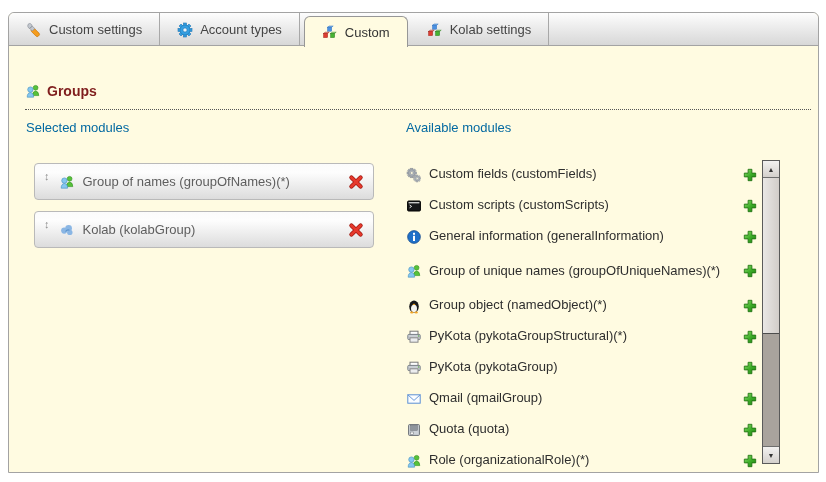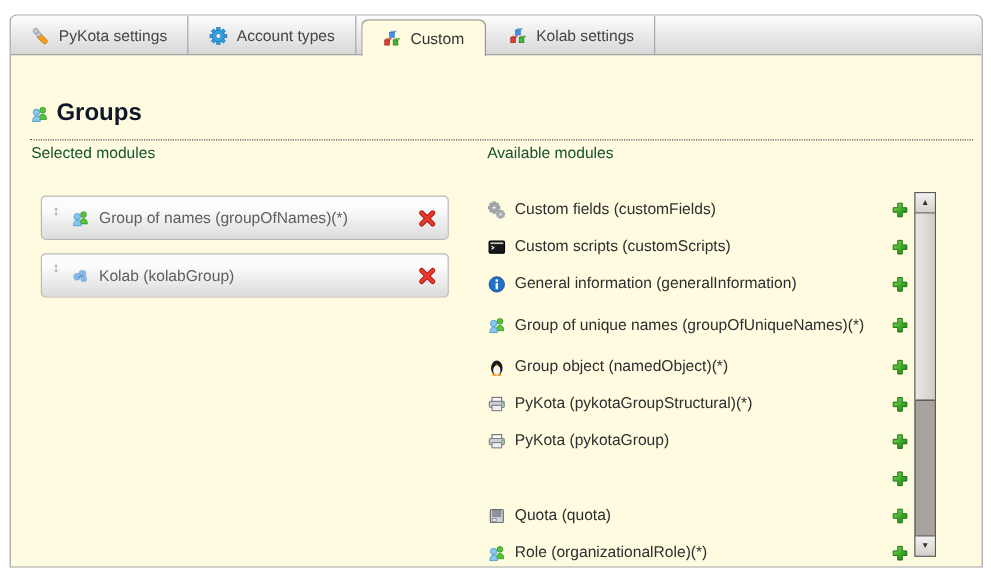--- a/index.html
+++ b/index.html
@@ -30,23 +30,23 @@
     border:1px solid #979797;border-bottom:none;border-radius:6px 6px 0 0;
     color:#333;
   }
   .ic{width:16px;height:16px;flex:0 0 16px;display:inline-block;vertical-align:middle;}
   
   .section-header{
     position:absolute;left:16px;top:70px;right:7px;
     display:flex;align-items:center;gap:6px;
     padding-bottom:10px;border-bottom:1px dotted #555;
   }
-  .section-header .title{font-weight:bold;font-size:20px;color:#0f172a;}
-  
-  .col-label{position:absolute;color:#14532d;}
+  .section-header .title{font-weight:bold;font-size:14px;color:#7f1d1d;}
+  
+  .col-label{position:absolute;color:#0369a1;}
   .sel-label{left:17px;top:107px;}
   .avail-label{left:397px;top:107px;}
   
   .sel-row{
     position:absolute;left:25px;width:340px;height:37px;box-sizing:border-box;
     background:linear-gradient(#fbfbfb,#fdfdfd 25%,#dcdcdc);
     border:1px solid #b9b9b9;border-radius:4px;
     display:flex;align-items:center;padding:0 9px;
   }
   .sel-row.r0{top:150px;}
@@ -203,21 +203,21 @@
 </svg>
 
 <div class="widget">
 
   <div class="tabstrip">
     <div class="tabline"></div>
     <div class="tab">
       <svg class="ic">
           <use href="#sym-wrench"></use>
         </svg>
-      <span>PyKota settings</span>
+      <span>Custom settings</span>
     </div>
     <div class="tab">
       <svg class="ic">
           <use href="#sym-gear"></use>
         </svg>
       <span>Account types</span>
     </div>
     <div class="tab active">
       <svg class="ic">
           <use href="#sym-cubes"></use>
@@ -339,20 +339,26 @@
           <svg class="ic">
             <use href="#sym-printer"></use>
           </svg>
         <span class="lbl">PyKota (pykotaGroup)</span>
         </span>
       <svg class="ic add-btn">
           <use href="#sym-plus"></use>
         </svg>
     </div>
     <div class="avail-item">
+      <span class="mod">
+          <svg class="ic">
+            <use href="#sym-envelope"></use>
+          </svg>
+        <span class="lbl">Qmail (qmailGroup)</span>
+        </span>
       <svg class="ic add-btn">
           <use href="#sym-plus"></use>
         </svg>
     </div>
     <div class="avail-item">
       <span class="mod">
           <svg class="ic">
             <use href="#sym-disk"></use>
           </svg>
         <span class="lbl">Quota (quota)</span>

